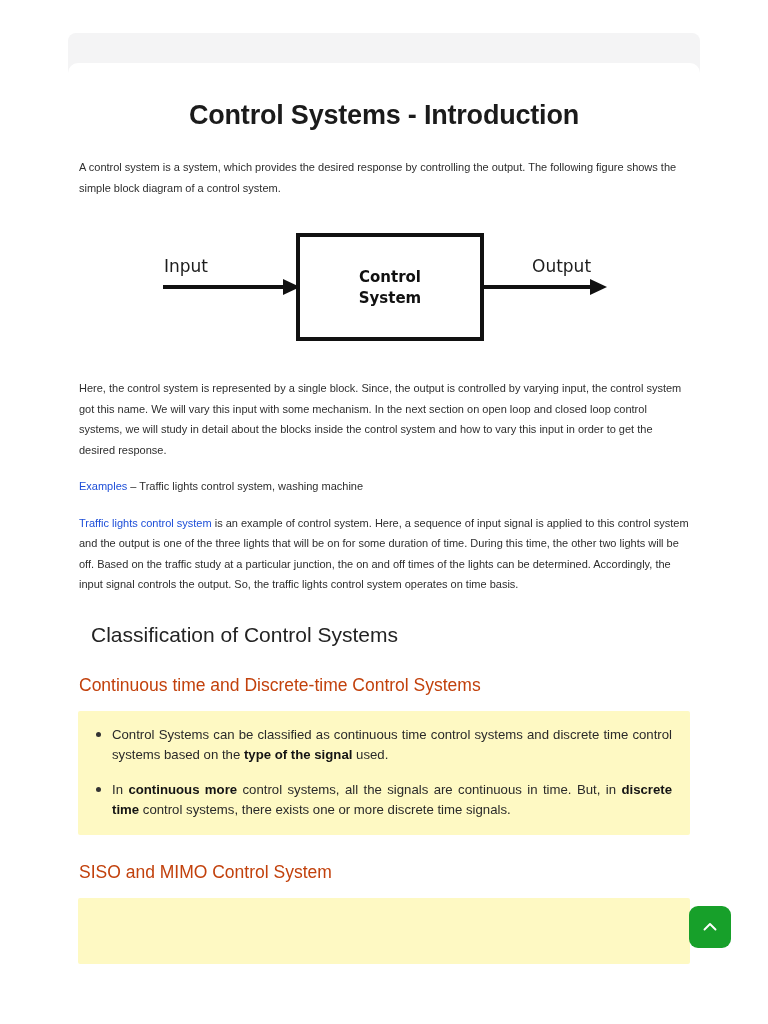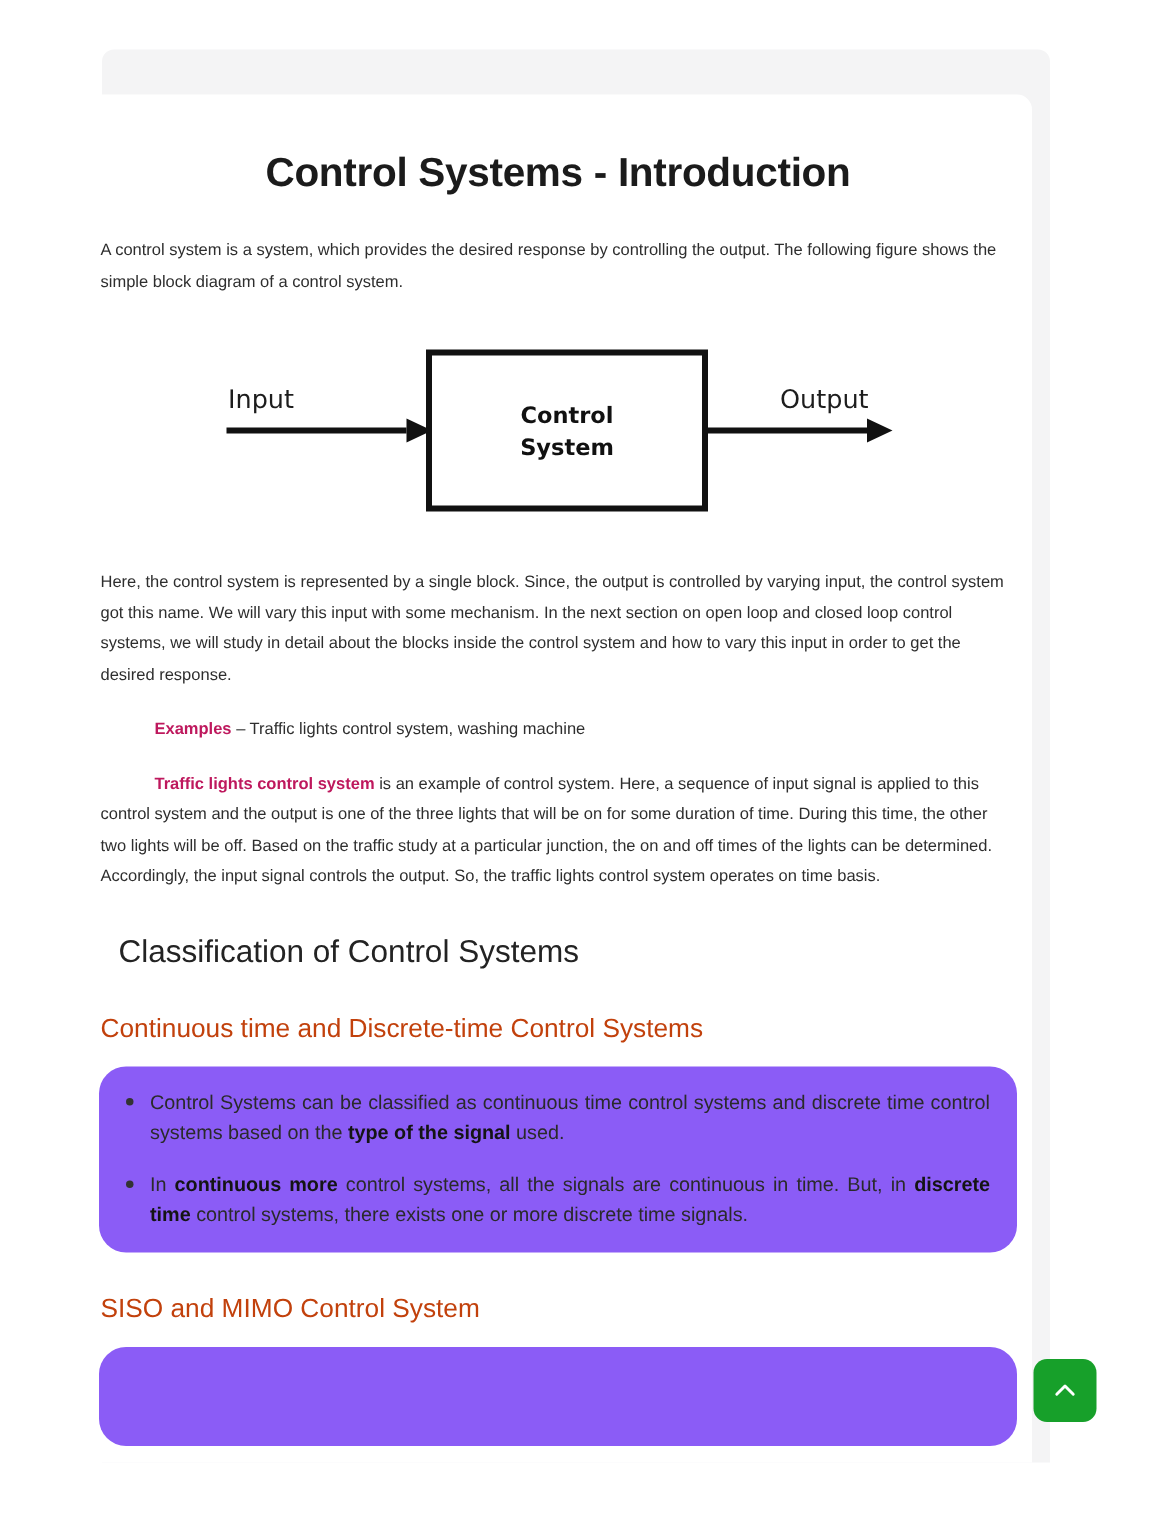--- a/index.html
+++ b/index.html
@@ -26,21 +26,21 @@
     top: 33px;
     width: 632px;
     height: 942px;
     background: #f4f4f5;
     border-top-left-radius: 8px;
     border-top-right-radius: 8px;
   }
   
   .article-card {
     position: absolute;
-    left: 56px;
+    left: 68px;
     top: 63px;
     width: 632px;
     height: 912px;
     background: #ffffff;
     border-top-left-radius: 10px;
     border-top-right-radius: 10px;
     overflow: hidden;
   }
   .article-inner {
     padding: 24px 10px 0 10px;
@@ -54,21 +54,21 @@
     color: #1b1b1b;
     letter-spacing: -0.2px;
   }
   p.body-text {
     margin: 0 0 16px 0;
     padding: 0 1px;
     font-size: 11px;
     line-height: 20.5px;
     color: #2e2e2e;
   }
-  p.body-text b { font-weight: bold; color: #be185d; margin-left: 36px; }
+  p.body-text b { font-weight: normal; color: #1d4ed8; }
 
   
   .figure-wrap {
     position: relative;
     height: 140px;
     margin: 22px 0 18px 0;
   }
   .diagram {
     position: absolute;
     left: 0; top: 0;
@@ -85,22 +85,22 @@
   h3.sub-heading {
     margin: 26px 0 14px 0;
     padding: 0 1px;
     font-size: 17.5px;
     line-height: 1.3;
     font-weight: 400;
     color: #c2410c;
   }
   
   .callout {
-    background: #8b5cf6;
-    border-radius: 18px;
+    background: #fef9c3;
+    border-radius: 2px;
     padding: 14px 18px 14px 10px;
     margin: 10px 0 0 0;
   }
   .callout ul {
     margin: 0;
     padding: 0 0 0 24px;
     list-style: none;
   }
   .callout li {
     position: relative;

